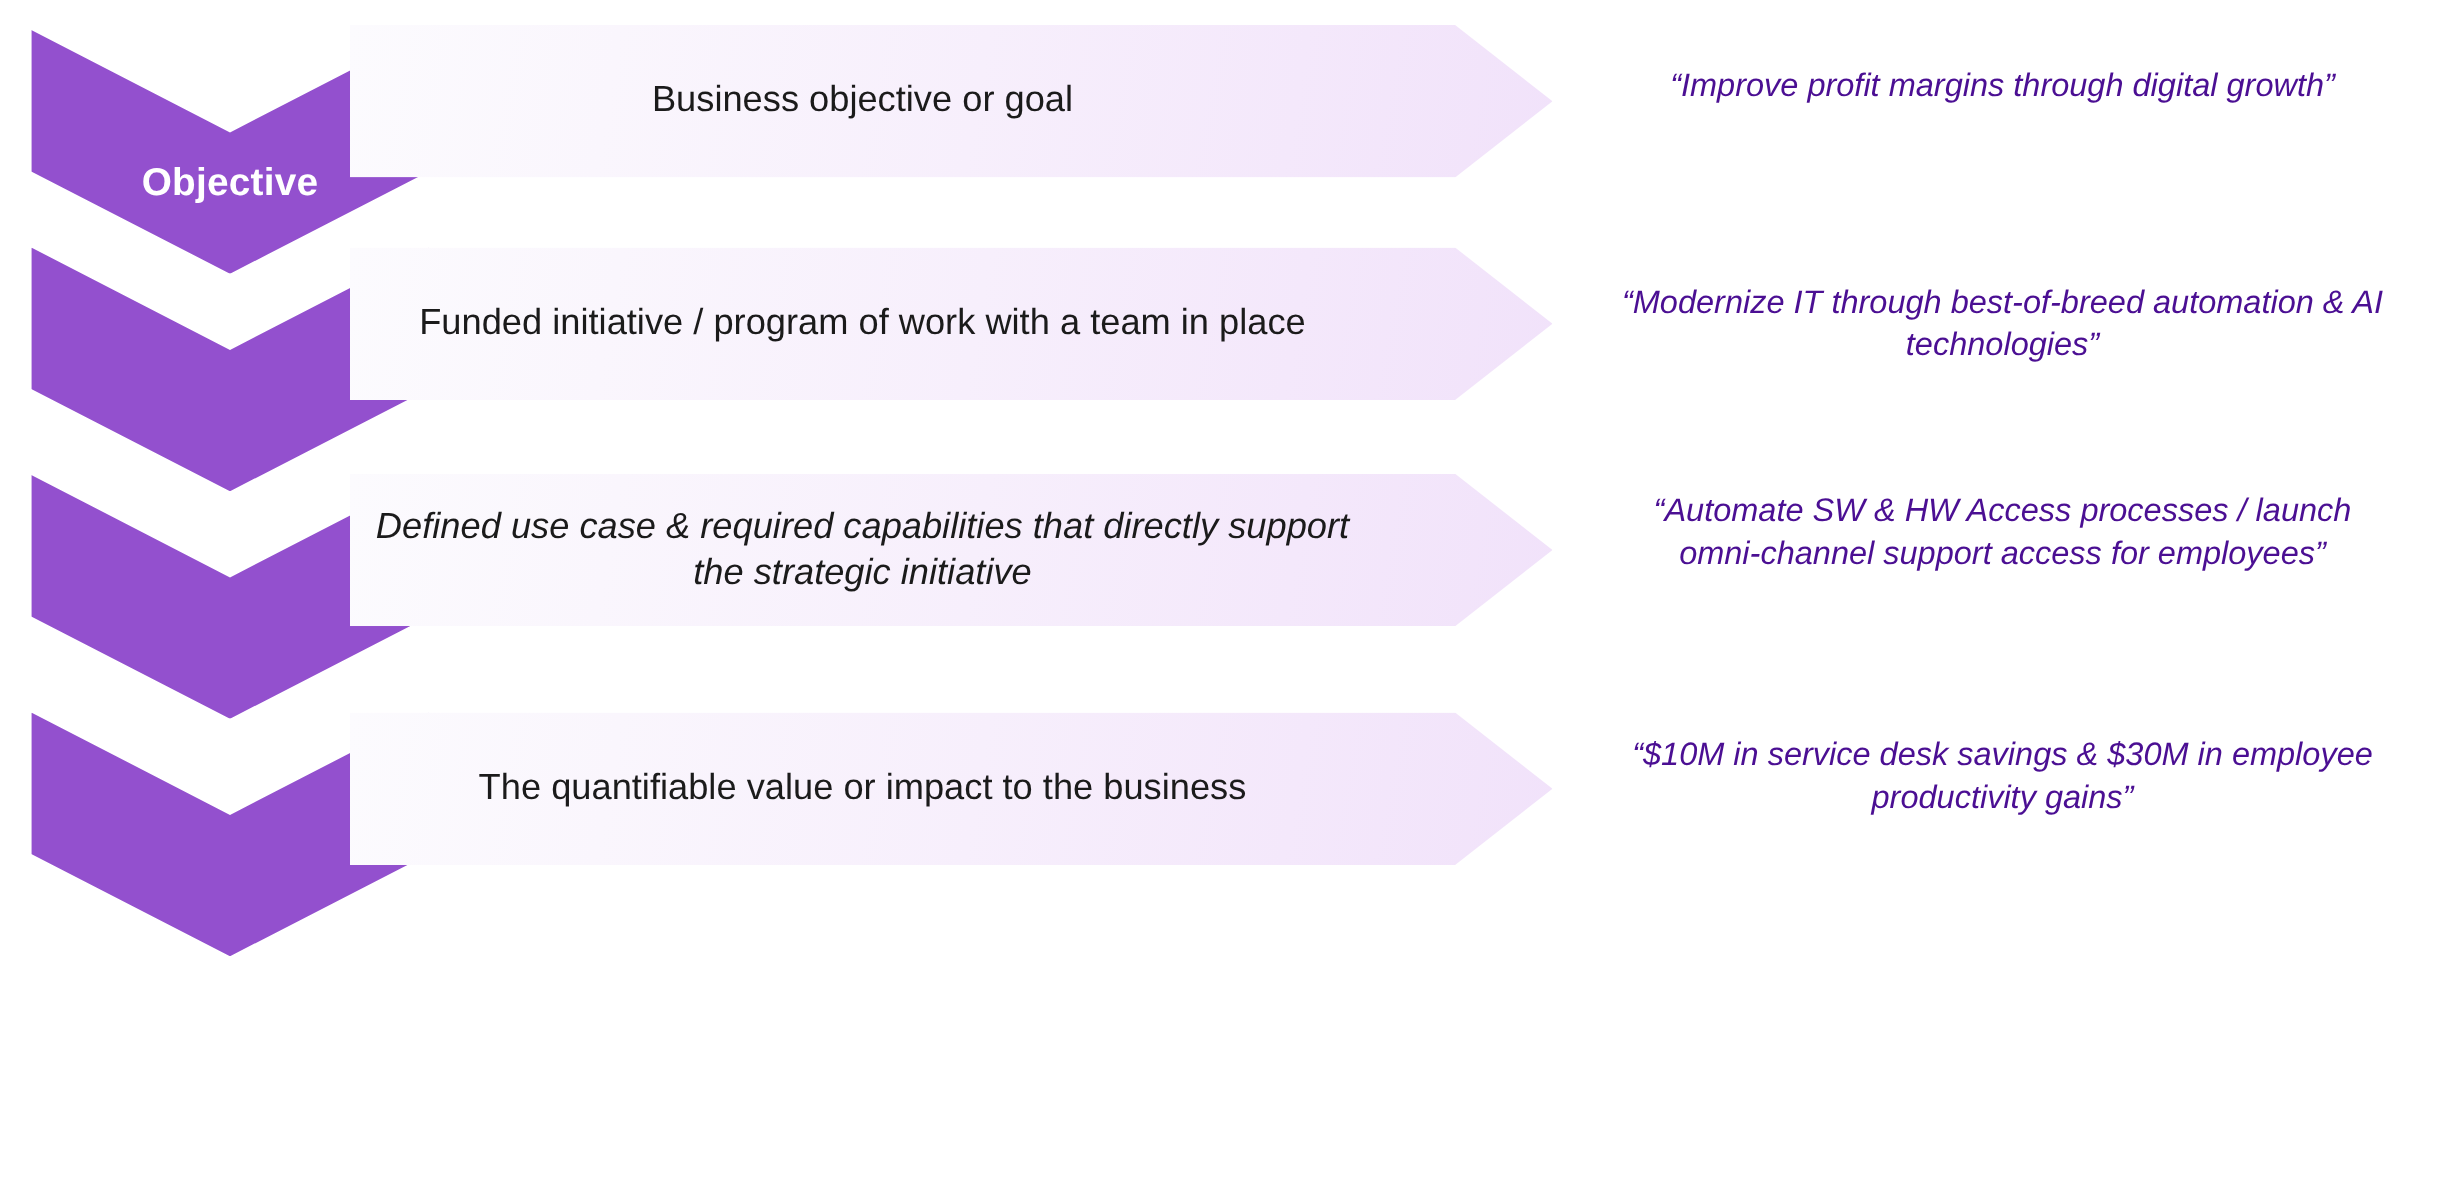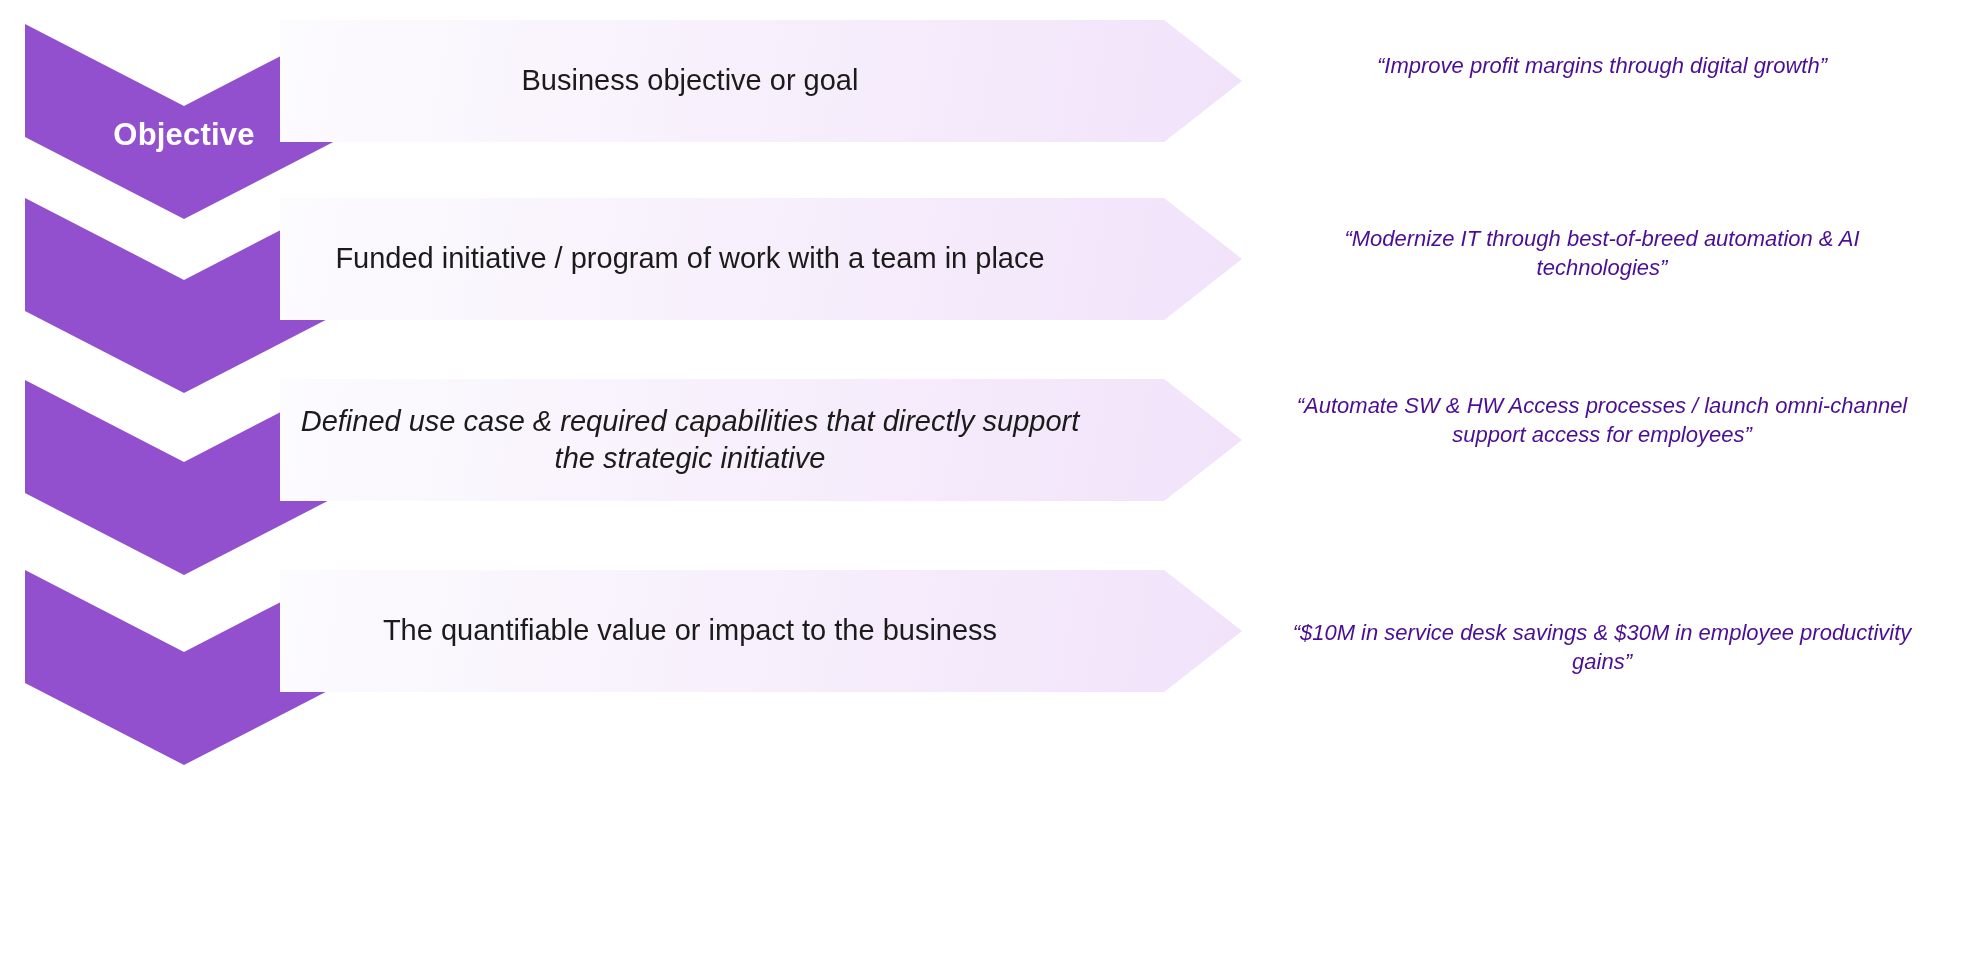--- a/index.html
+++ b/index.html
@@ -81,34 +81,34 @@
   }
 
   
   .quote {
     position: absolute;
     left: 1288px;
     width: 628px;
     text-align: center;
     color: #4B0F93;
     font-style: italic;
-    font-size: 22px;
+    font-size: 26px;
     line-height: 1.30;
     font-weight: 400;
   }
 </style>
 </head>
 <body>
 
 <div id="stage">
 
   <div class="row" style="top:0px;">
     <div class="chevron-wrap" style="top:24px;height:195px;">
       <div class="chevron"></div>
-      <div class="chevron-label" style="top:94px;">Objective</div>
+      <div class="chevron-label" style="top:105px;">Objective</div>
     </div>
     <div class="banner" style="top:20px;">
       <div class="banner-text">Business objective or goal</div>
     </div>
     <div class="quote" style="top:52px;">“Improve profit margins through digital growth”</div>
   </div>
 
   <div class="row" style="top:0px;">
     <div class="chevron-wrap" style="top:198px;height:195px;">
       <div class="chevron"></div>
@@ -129,16 +129,16 @@
     <div class="quote" style="top:392px;">“Automate SW &amp; HW Access processes / launch omni-channel support access for employees”</div>
   </div>
 
   <div class="row" style="top:0px;">
     <div class="chevron-wrap" style="top:570px;height:195px;">
       <div class="chevron"></div>
     </div>
     <div class="banner" style="top:570px;">
       <div class="banner-text">The quantifiable value or impact to the business</div>
     </div>
-    <div class="quote" style="top:619px;">“$10M in service desk savings &amp; $30M in employee productivity gains”</div>
+    <div class="quote" style="top:587px;">“$10M in service desk savings &amp; $30M in employee productivity gains”</div>
   </div>
 
 </div>
 
 </body></html>

